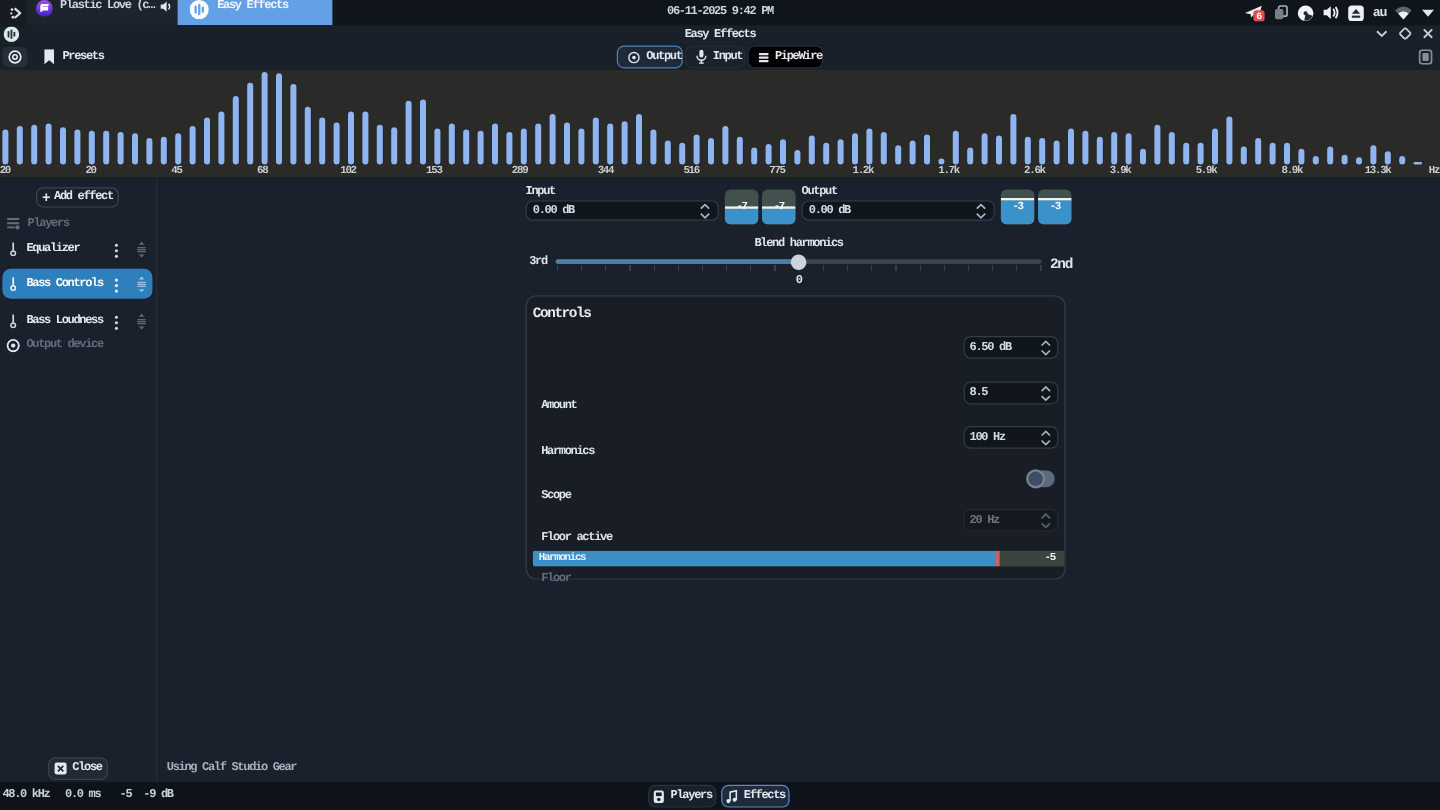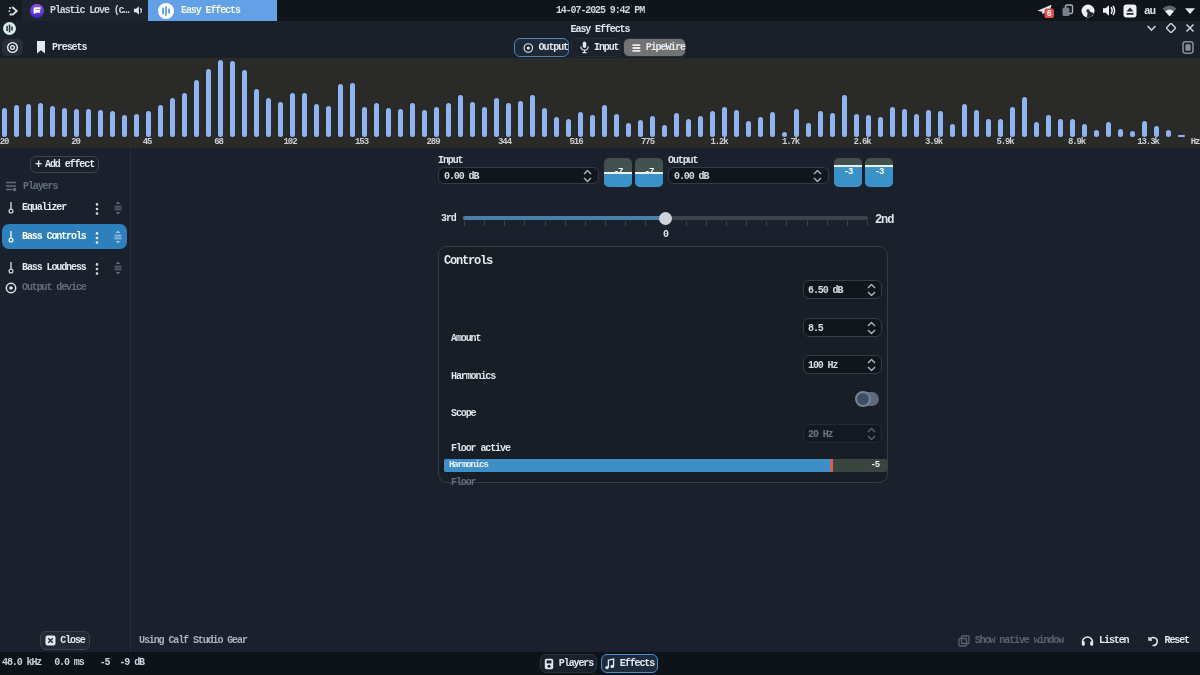--- a/index.html
+++ b/index.html
@@ -3,21 +3,21 @@
 <meta charset="utf-8">
 <style>
 * { margin:0; padding:0; box-sizing:border-box; }
 html,body { width:1200px; height:675px; overflow:hidden; background:#10141b;
   font-family:"Liberation Mono", monospace; font-weight:bold; letter-spacing:-1.1px; }
 #stage { position:relative; width:1200px; height:675px; }
 
 
 #topbar { position:absolute; left:0; top:0; width:1200px; height:21px; background:#10141b; }
 #wmicon { position:absolute; left:6px; top:3px; width:14px; height:15px; }
-.ttab { position:absolute; top:0; height:21px; display:flex; align-items:center; white-space:nowrap; overflow:hidden; }
+.ttab { position:absolute; top:0; height:21px; display:flex; white-space:nowrap; overflow:hidden; }
 .ttab svg, #tray svg { flex-shrink:0; }
 #ttab1 { left:22px; width:126px; background:#1e242d; }
 #ttab2 { left:148px; width:129px; background:#63a0e6; }
 #ttab1 .lbl { color:#cdd6e1; font-size:10px; margin-left:6px; }
 #ttab2 .lbl { color:#f2f7fc; font-size:10px; margin-left:7px; }
 #clock { position:absolute; top:0; left:0; width:1200px; height:21px; text-align:center;
   line-height:21px; font-size:10px; color:#ccd6e0; }
 #tray { position:absolute; right:4px; top:0; height:21px; display:flex; align-items:center; gap:7px; }
 #tray .au { color:#dbe3ea; font-size:11px; }
 
@@ -30,21 +30,21 @@
 
 #headerbar { position:absolute; left:0; top:38px; width:1200px; height:20px; background:#1a202a; }
 #bypassbtn { position:absolute; left:2px; top:1px; width:21px; height:17px; background:#272e39;
   border-radius:5px; display:flex; align-items:center; justify-content:center; }
 #presets { position:absolute; left:36px; top:1px; height:17px; display:flex; align-items:center; gap:6px; }
 #presets .lbl { color:#e2e8ef; font-size:10px; }
 .htab { position:absolute; top:0px; height:19px; display:flex; align-items:center; border-radius:6px;
   font-size:10px; color:#e2e8ef; }
 #htab-output { left:514px; width:55px; background:#1e2a38; border:1px solid #4d84b8; }
 #htab-input  { left:571px; width:50px; background:#1c222b; border:1px solid #262d38; }
-#htab-pipewire { left:623px; width:63px; background:#737373; border:1px solid #262d38; }
+#htab-pipewire { left:623px; width:63px; background:#000000; border:1px solid #262d38; }
 #hdr-right { position:absolute; right:6px; top:3px; }
 
 
 #spectrum { position:absolute; left:0; top:58px; width:1200px; height:90px; background:#2a2a28; }
 .bar { position:absolute; width:5px; background:#8fb4f2; border-radius:2.5px; bottom:11px; }
 .slab { position:absolute; bottom:1px; font-size:9px; color:#c9ced5; transform:translateX(-50%); }
 
 
 #main { position:absolute; left:0; top:148px; width:1200px; height:504px; background:#1b212c; }
 #divider { position:absolute; left:130px; top:0; width:1px; height:504px; background:#272d37; }
@@ -148,21 +148,21 @@
     </div>
     <div id="ttab2" class="ttab">
       <svg width="16" height="16" viewBox="0 0 16 16" style="margin-left:10px">
         <circle cx="8" cy="8" r="8" fill="#fff"></circle>
         <rect x="4.1" y="4.6" width="1.9" height="6.8" rx="0.9" fill="#63a0e6"></rect>
         <rect x="7.1" y="3.2" width="1.9" height="9.6" rx="0.9" fill="#63a0e6"></rect>
         <rect x="10.1" y="5.4" width="1.9" height="5.2" rx="0.9" fill="#63a0e6"></rect>
       </svg>
       <span class="lbl">Easy Effects</span>
     </div>
-    <div id="clock">14-07-2025  9:42 PM</div>
+    <div id="clock">06-11-2025  9:42 PM</div>
     <div id="tray">
       <svg width="17" height="14" viewBox="0 0 17 14">
         <path d="M0.5 6.8 L14.5 0.8 L12 9.5 L8 8.2 L5.5 10.5 L5.2 7.8 Z" fill="#e8edf2"></path>
         <rect x="7.5" y="4.5" width="9.5" height="9.5" rx="2.6" fill="#e34d4d"></rect>
         <text x="12.3" y="12" font-size="8.2" fill="#fff" text-anchor="middle" font-family="Liberation Mono" letter-spacing="0">6</text>
       </svg>
       <svg width="13" height="13" viewBox="0 0 13 13">
         <rect x="4.5" y="1" width="7" height="8.5" rx="1.5" fill="none" stroke="#aab3bd" stroke-width="1.4"></rect>
         <rect x="1.5" y="3.5" width="7" height="8.5" rx="1.5" fill="#767f8a"></rect>
       </svg>
@@ -468,20 +468,21 @@
         <div class="fill" style="height:20px"></div>
         <div class="line" style="bottom:20px"></div>
         <div class="rd" style="top:9px">-3</div>
       </div>
     <div class="meter" style="left:865px">
         <div class="fill" style="height:20px"></div>
         <div class="line" style="bottom:20px"></div>
         <div class="rd" style="top:9px">-3</div>
       </div>
 
+    <div id="blendlbl">Blend harmonics</div>
     <div id="sld3">3rd</div>
       <div id="sld2">2nd</div>
     <div id="track">
         <div id="trackfill"></div>
       </div>
     <div id="ticks"></div>
     <div id="knob"></div>
     <div id="sldval">0</div>
 
     <div id="card">
@@ -526,41 +527,20 @@
         </div>
     </div>
 
     <div id="closebtn">
       <svg width="11" height="11" viewBox="0 0 11 11">
         <rect x="0.5" y="0.5" width="10" height="10" rx="2" fill="#e3e9f0"></rect>
         <path d="M3.2 3.2 L7.8 7.8 M7.8 3.2 L3.2 7.8" stroke="#232a35" stroke-width="1.4"></path>
       </svg>Close
     </div>
     <div id="usingcalf">Using Calf Studio Gear</div>
-    <div id="ftr-right">
-      <div class="g" id="shownative">
-        <svg width="12" height="12" viewBox="0 0 12 12">
-          <rect x="3.5" y="1" width="7.5" height="7.5" rx="1" fill="none" stroke="#59636f" stroke-width="1.3"></rect>
-          <rect x="1" y="3.5" width="7.5" height="7.5" rx="1" fill="none" stroke="#59636f" stroke-width="1.3"></rect>
-        </svg>Show native window
-      </div>
-      <div class="g" id="listen">
-        <svg width="13" height="13" viewBox="0 0 13 13">
-          <path d="M1.5 8 A5 5 0 0 1 11.5 8" stroke="#e0e7ee" stroke-width="1.6" fill="none"></path>
-          <rect x="0.8" y="7.2" width="3" height="4.6" rx="1.4" fill="#e0e7ee"></rect>
-          <rect x="9.2" y="7.2" width="3" height="4.6" rx="1.4" fill="#e0e7ee"></rect>
-        </svg>Listen
-      </div>
-      <div class="g" id="reset">
-        <svg width="13" height="12" viewBox="0 0 13 12">
-          <path d="M3 2 V5 H6" stroke="#e0e7ee" stroke-width="1.4" fill="none"></path>
-          <path d="M3.5 5 A4 4 0 1 1 6.5 10.5" stroke="#e0e7ee" stroke-width="1.5" fill="none"></path>
-        </svg>Reset
-      </div>
-    </div>
   </div>
 
   <div id="statusbar">
     <div id="stats"><span>48.0 kHz</span><span style="margin-left:13px">0.0 ms</span><span style="margin-left:16px">-5</span><span style="margin-left:10px">-9 dB</span></div>
     <div id="btn-players" class="bbtn">
       <svg width="10" height="12" viewBox="0 0 10 12">
         <rect x="0.8" y="0.8" width="8.4" height="10.4" rx="1.8" fill="#e3e9f0"></rect>
         <rect x="2.6" y="2.4" width="4.8" height="3" fill="#1a202b"></rect>
         <circle cx="5" cy="8.2" r="1.5" fill="#1a202b"></circle>
       </svg>Players

